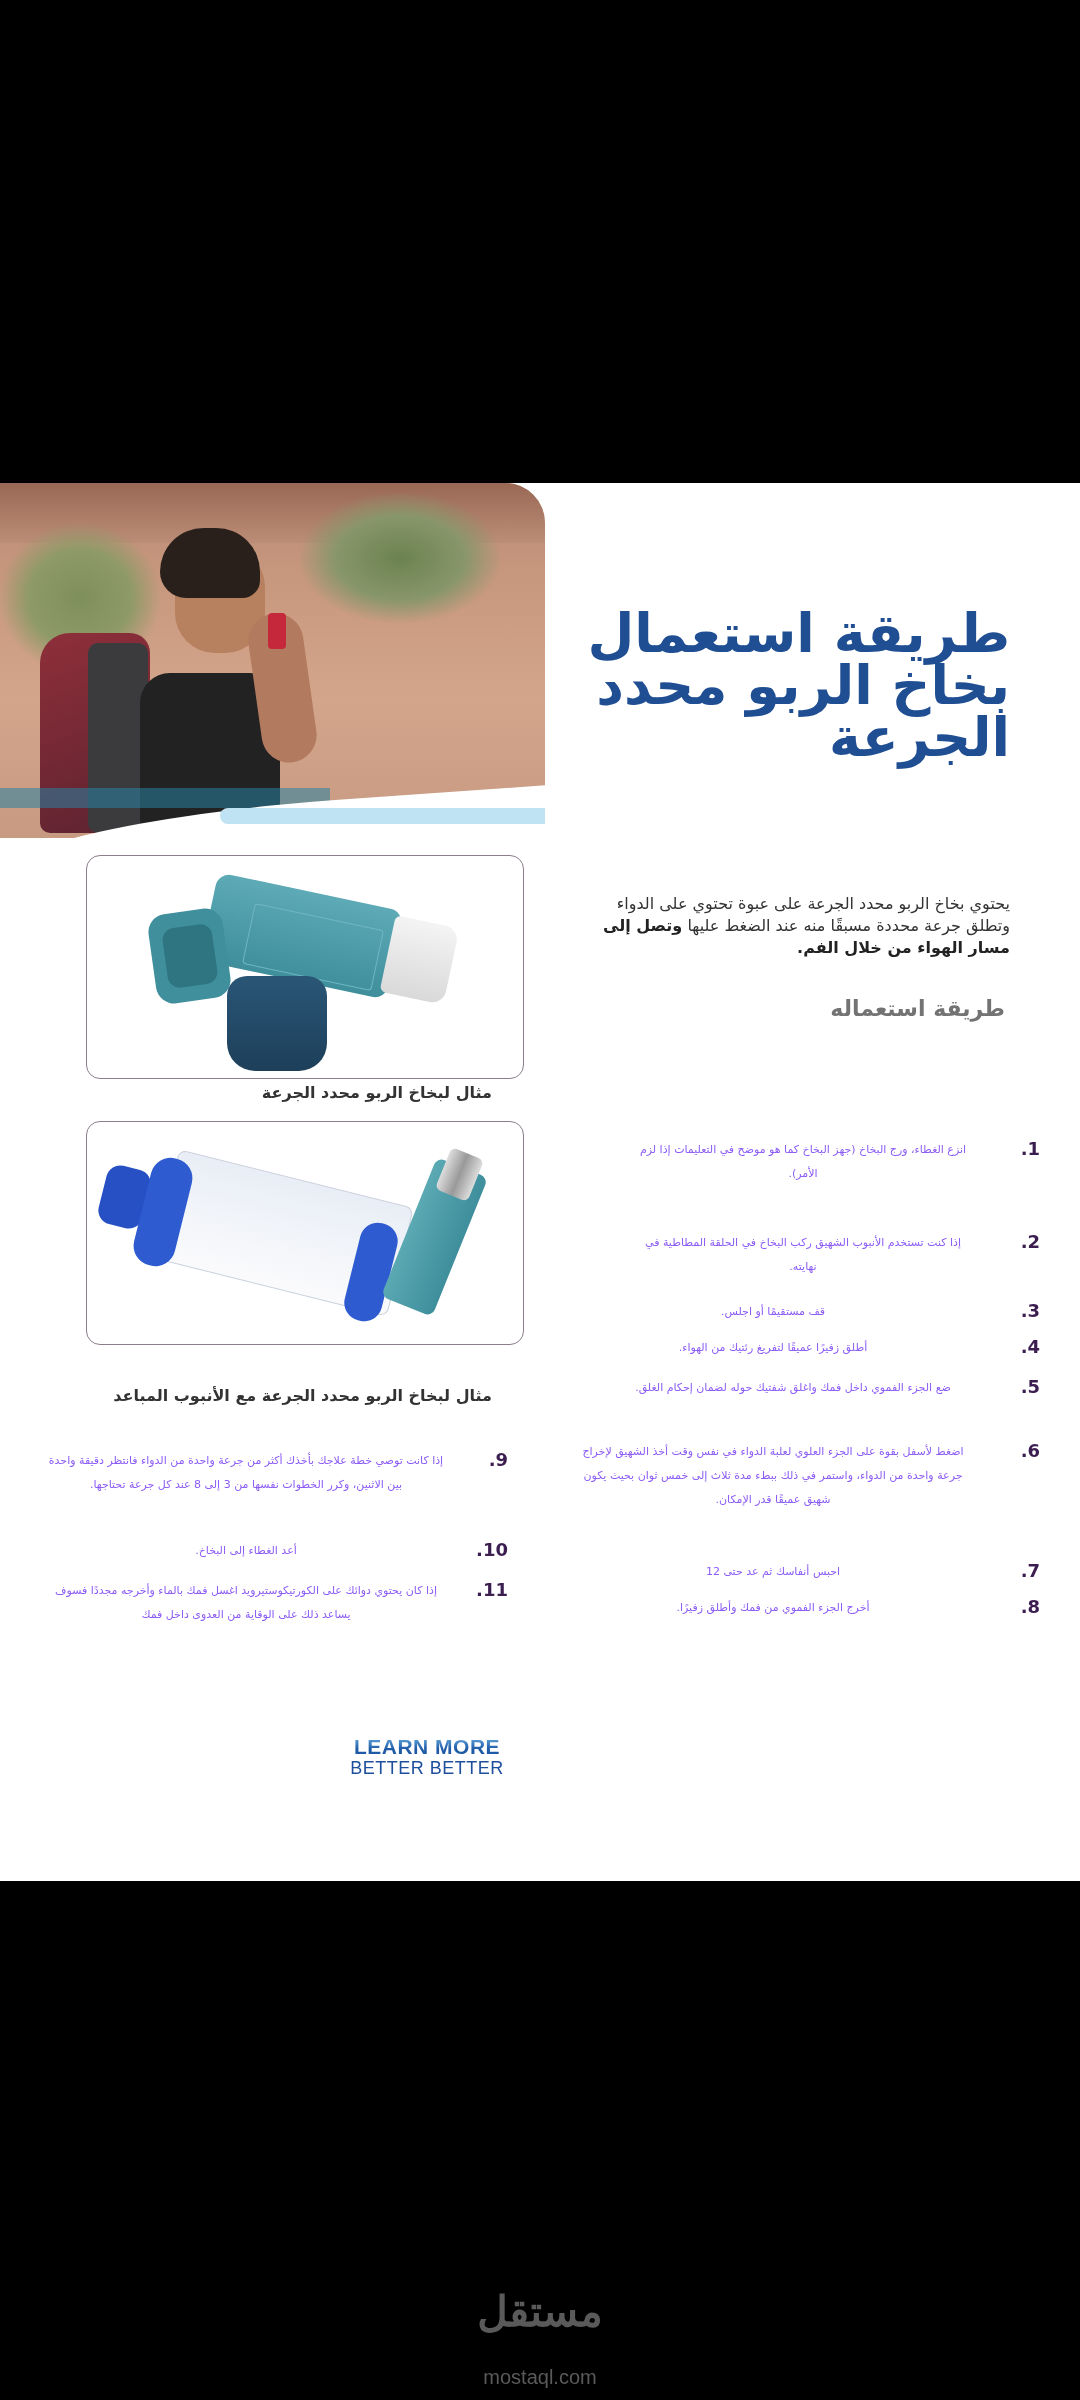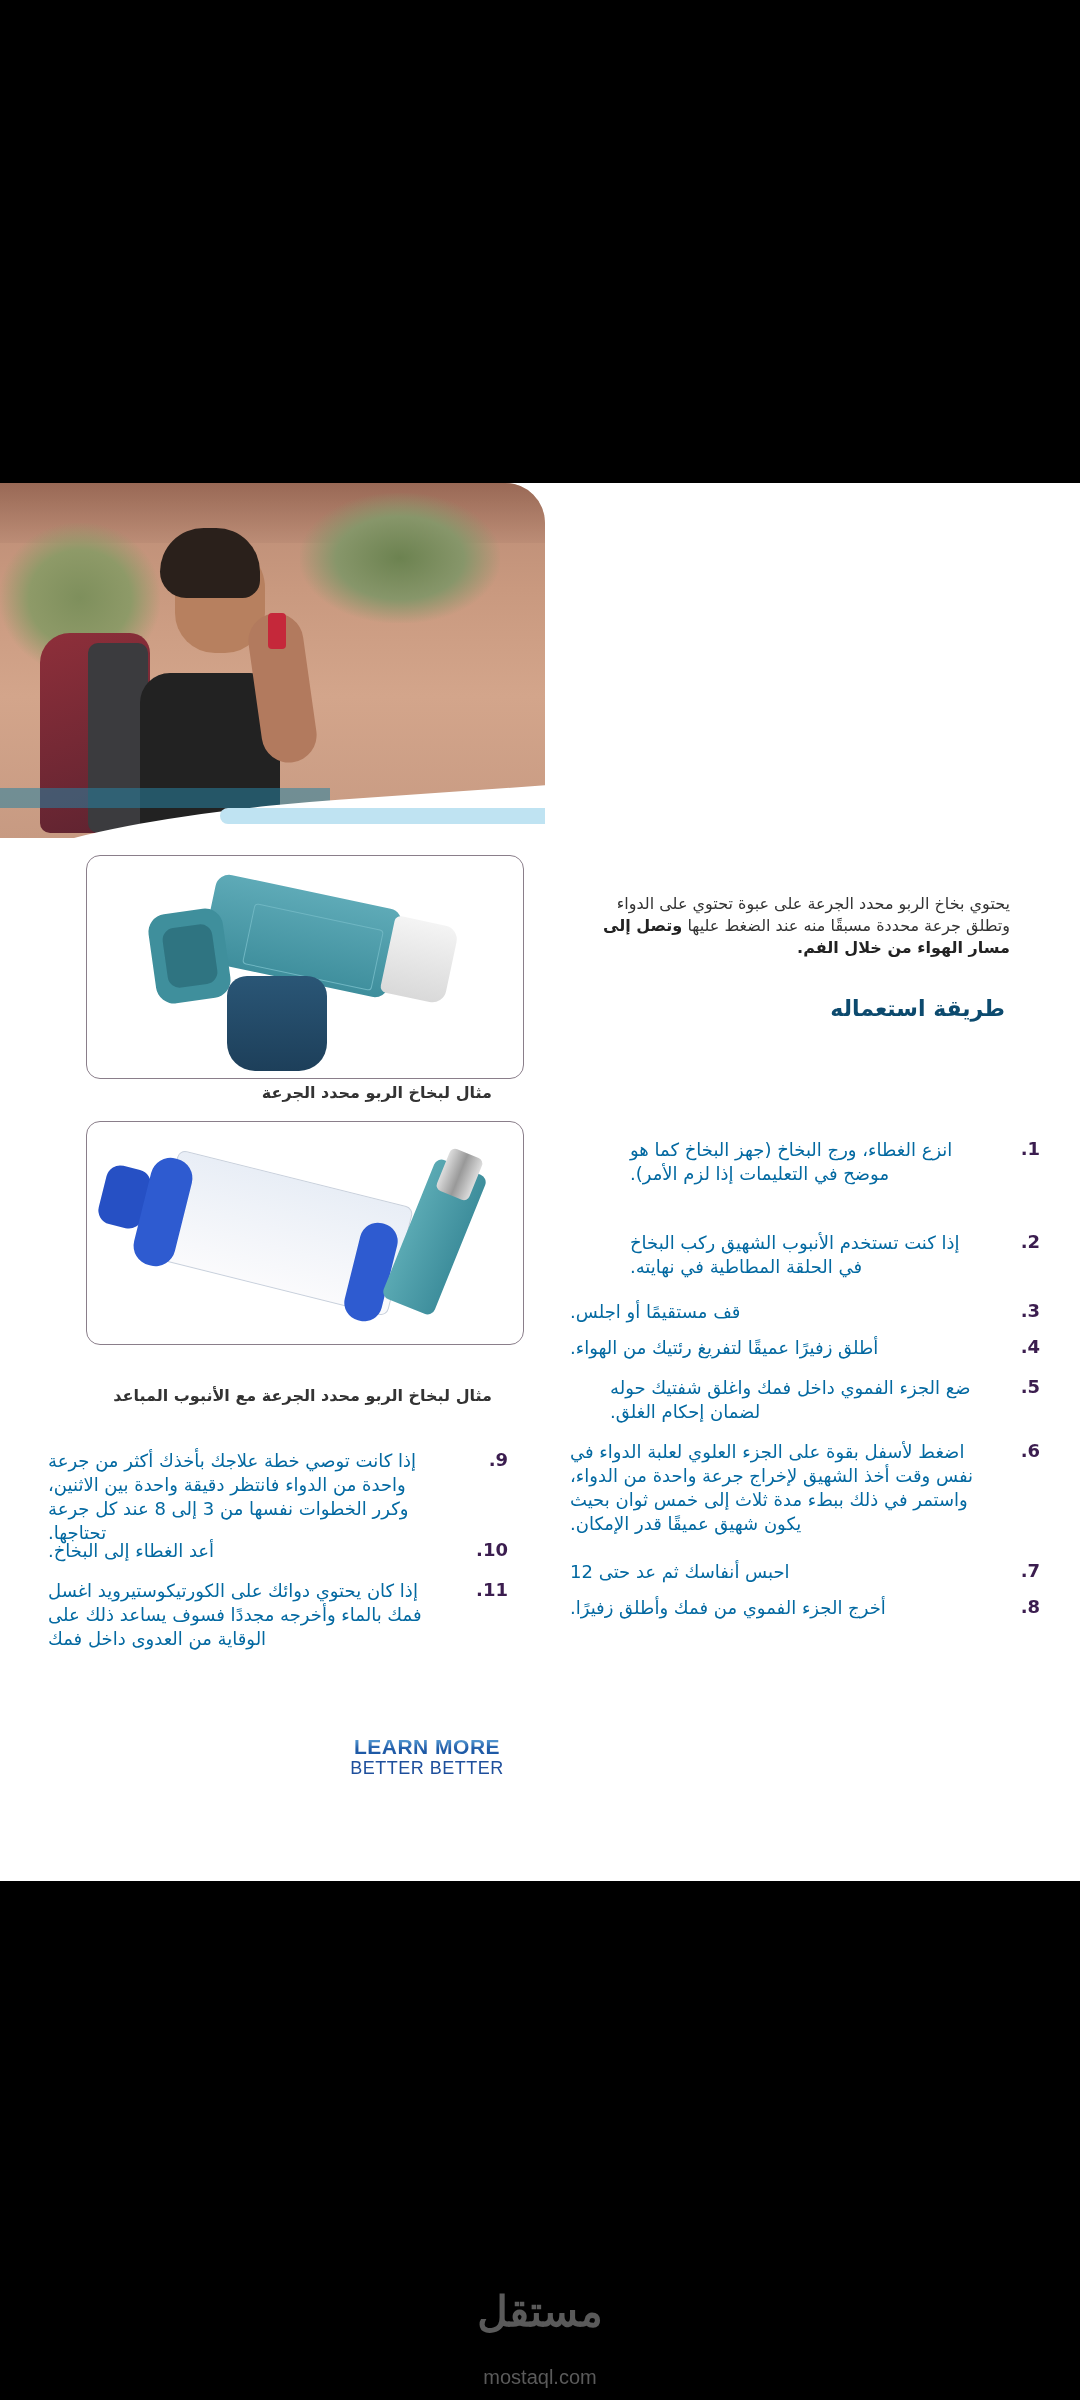--- a/index.html
+++ b/index.html
@@ -25,25 +25,25 @@
   .hero .stripe { position:absolute; left:0; top:305px; width:330px; height:20px; background:rgba(40,130,160,.55); }
 
   
   .title { position:absolute; right:70px; top:125px; width:460px; text-align:right; direction:rtl;
            color:#1f4e93; font-weight:bold; font-size:54px; line-height:52px; font-family:"DejaVu Sans", sans-serif; }
 
   
   .intro { position:absolute; right:70px; top:410px; width:440px; direction:rtl; text-align:right;
            font-size:16px; line-height:22px; color:#333; }
   .intro b { color:#222; }
-  .h2 { position:absolute; right:75px; top:513px; direction:rtl; font-size:22px; font-weight:bold; color:#0c4a6e; }
+  .h2 { position:absolute; right:75px; top:513px; direction:rtl; font-size:22px; font-weight:bold; color:#737373; }
   .lead { position:absolute; right:70px; top:550px; width:450px; direction:rtl; text-align:right; font-size:15.5px; line-height:26px; color:#333; }
   .step { display:flex; direction:rtl; align-items:flex-start; position:absolute; right:0; width:460px; }
   .step .num { width:50px; flex:0 0 50px; text-align:right; font-weight:bold; font-size:18px; color:#3b1d4f; padding-right:0; }
-  .step .txt { flex:1; text-align:left; font-size:18px; line-height:24px; color:#0369a1; padding-right:14px; }
+  .step .txt { flex:1; text-align:center; font-size:11px; line-height:24px; color:#8b5cf6; padding-right:14px; }
 
   
   .fig { position:absolute; left:86px; width:436px; background:#fff; border:1.5px solid #8a7e8a; border-radius:14px; overflow:hidden; }
   .caption { position:absolute; direction:rtl; text-align:left; font-size:16px; font-weight:bold; color:#333; }
 
   
   .inh-body { position:absolute; left:120px; top:35px; width:190px; height:90px; background:linear-gradient(180deg,#5eaab7,#3e8e9c); border-radius:14px; transform:rotate(12deg); }
   .inh-label { position:absolute; left:160px; top:60px; width:130px; height:60px; border:1px solid #6fb6c2; border-radius:4px; transform:rotate(12deg); }
   .inh-can { position:absolute; left:300px; top:65px; width:65px; height:78px; background:linear-gradient(180deg,#f4f4f4,#d9d9d9); border-radius:6px 14px 14px 6px; transform:rotate(12deg); }
   .inh-mouth { position:absolute; left:65px; top:55px; width:75px; height:90px; background:#3f8f9c; border-radius:18px; transform:rotate(-8deg); }
@@ -81,20 +81,25 @@
     <div class="body"></div>
     <div class="head"></div>
     <div class="hair"></div>
     <div class="arm"></div>
     <div class="inhaler-red"></div>
     <div class="stripe"></div>
     <div class="wave1"></div>
     <div class="wave2"></div>
   </div>
 
+  <div class="title">
+    <div>طريقة استعمال</div>
+    <div>بخاخ الربو محدد</div>
+    <div>الجرعة</div>
+  </div>
 
   <div class="intro">
     <span>يحتوي بخاخ الربو محدد الجرعة على عبوة تحتوي على الدواء وتطلق جرعة محددة مسبقًا منه عند الضغط عليها </span><b>وتصل إلى مسار الهواء من خلال الفم.</b>
   </div>
 
   <div class="h2">طريقة استعماله</div>
 
   <div class="step" style="top:655px;right:40px;width:470px;">
     <span class="num">1.</span>
     <span class="txt" style="padding-left:60px;">انزع الغطاء، ورج البخاخ (جهز البخاخ كما هو موضح في التعليمات إذا لزم الأمر).</span>

